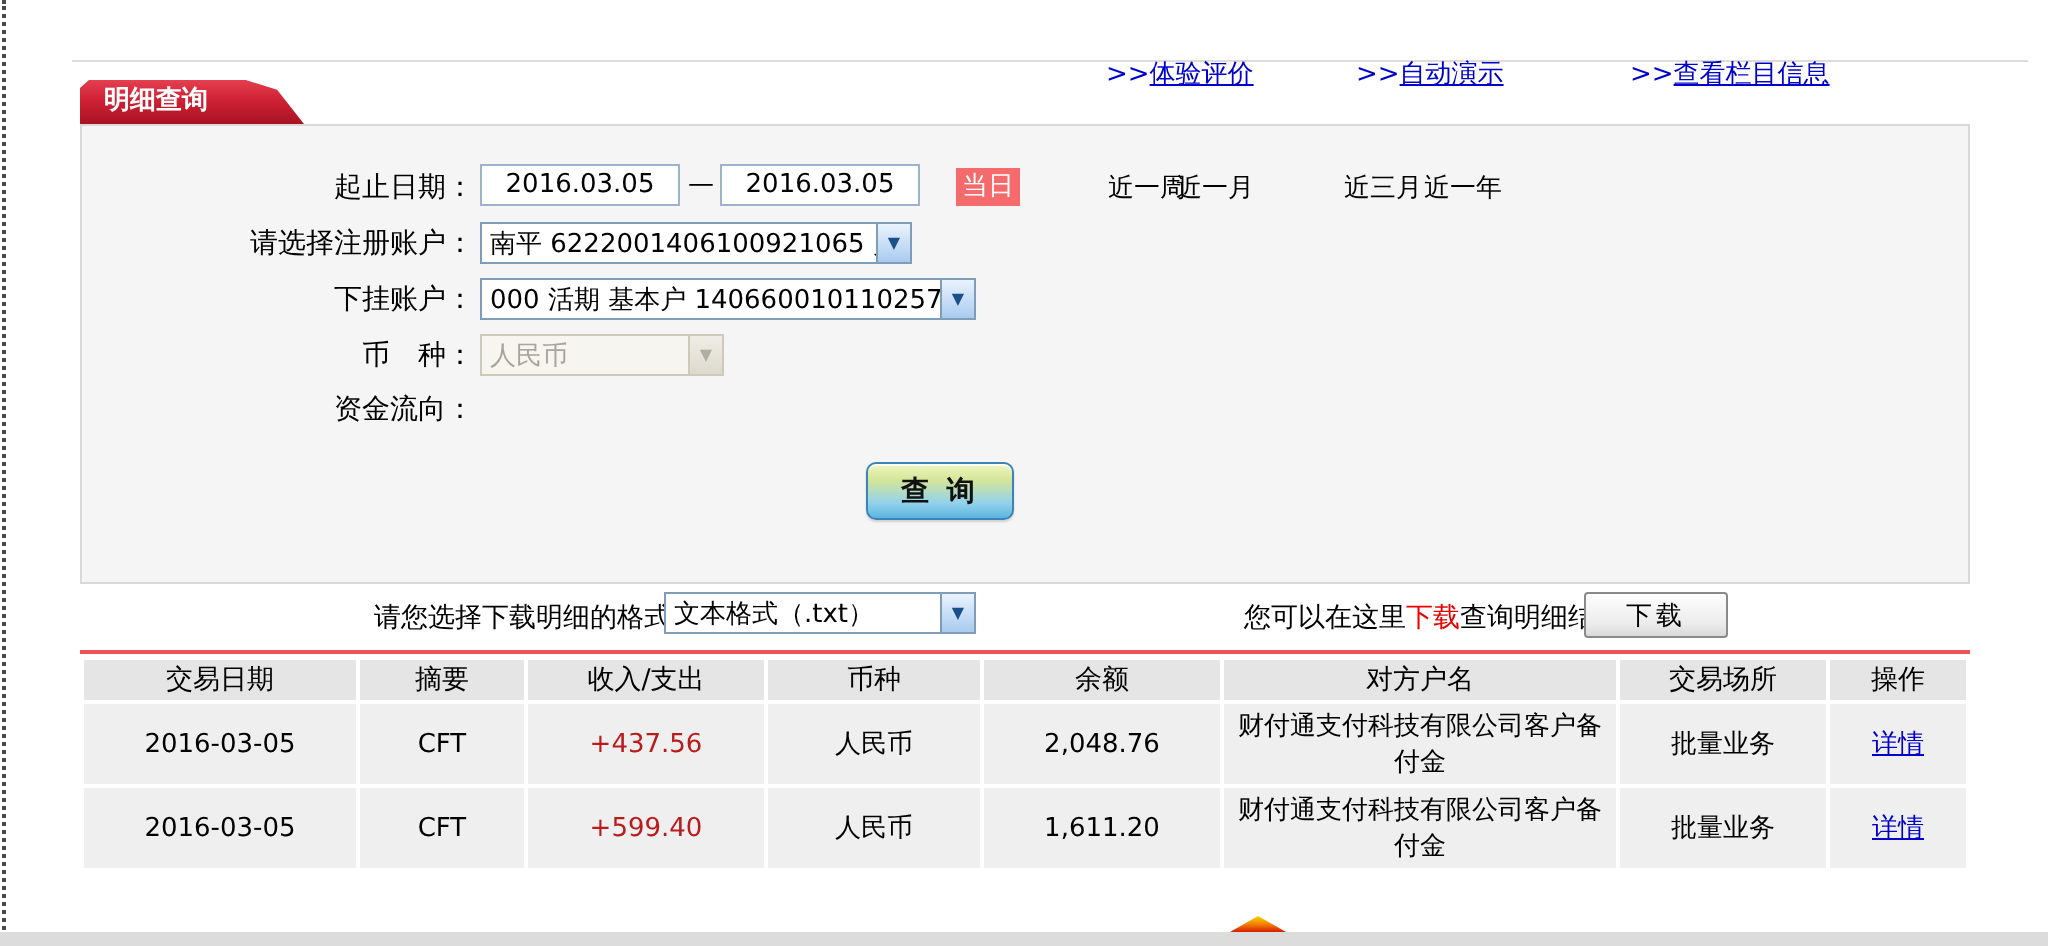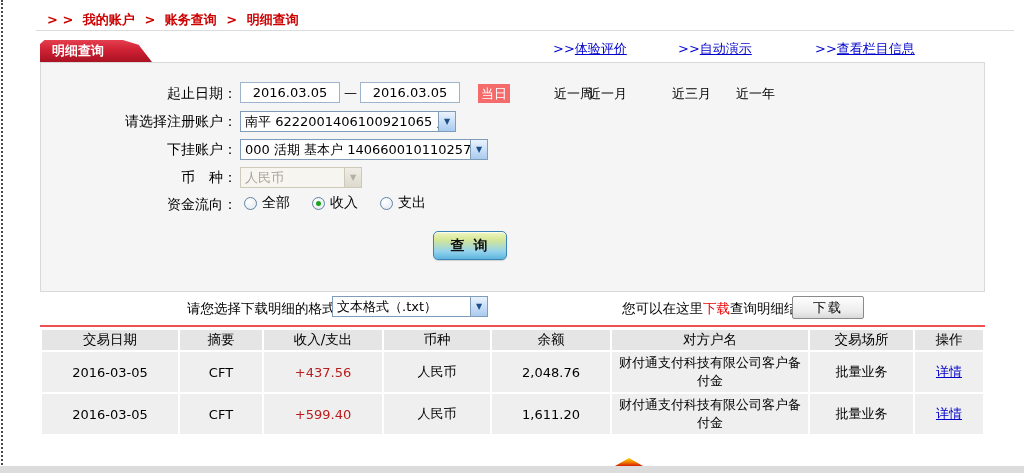--- a/index.html
+++ b/index.html
@@ -16,38 +16,38 @@
   .bc-sep, .bc-prefix { margin:0 5px; }
   .bc-line { position:absolute; left:36px; top:30px; width:978px; border-top:1px solid #dcdcdc; }
 
   
   .tab {
     position:absolute; left:40px; top:40px; width:112px; height:22px;
     background:linear-gradient(180deg,#e4404f 0%,#cf2134 45%,#a81322 100%);
     clip-path:polygon(0 100%, 0 18%, 4% 0, 74% 0, 88% 22%, 100% 100%);
     color:#fff; font-size:13px; font-weight:bold; line-height:22px; padding-left:12px;
   }
-  .top-link { position:absolute; top:40px; font-size:13px; color:#0000cc; white-space:nowrap; cursor:pointer; }
+  .top-link { position:absolute; top:28px; font-size:13px; color:#0000cc; white-space:nowrap; cursor:pointer; }
   .top-link .lk-label { text-decoration:underline; }
   .tl-0 { left:553px; } .tl-1 { left:678px; } .tl-2 { left:815px; }
 
   
   .panel { position:absolute; left:40px; top:62px; width:945px; height:230px; background:#f5f5f5; border:1px solid #d9d9d9; }
   .flabel { position:absolute; left:40px; width:197px; text-align:right; font-size:14px; color:#000; white-space:nowrap; }
   .date-input {
     position:absolute; top:82px; width:100px; height:21px; border:1px solid #9db4cc; background:#fff;
     text-align:center; font-size:13px; font-family:inherit; color:#000; padding:4px;
   }
   .date-dash { position:absolute; left:344px; top:85px; font-size:13px; }
   .today-badge {
     position:absolute; left:478px; top:84px; width:32px; height:19px; line-height:19px; text-align:center;
     background:#f56a6a; color:#fff; font-size:13px; cursor:pointer;
   }
   .quick { position:absolute; top:85px; font-size:13px; color:#000; cursor:pointer; white-space:nowrap; }
-  .q-0 { left:554px; } .q-1 { left:588px; } .q-2 { left:652px;margin-left:20px; } .q-3 { left:736px; }
+  .q-0 { left:554px; } .q-1 { left:588px; } .q-2 { left:652px;margin-left:20px; } .q-3 { left:712px; }
 
   .sel { position:absolute; height:21px; background:#fff; border:1px solid #7f9db9; display:flex; align-items:center; cursor:pointer; }
   .sel .txt { flex:1; font-size:13px; padding:0 4px; white-space:nowrap; overflow:hidden; }
   .sel .arrow {
     width:17px; align-self:stretch; border-left:1px solid #7f9db9; flex:none;
     background:linear-gradient(180deg,#eaf3fd 0%,#c7ddf6 55%,#a9cbef 100%);
     color:#1b4f8a; font-size:8px; display:flex; align-items:center; justify-content:center;
   }
   .sel.disabled { background:#f7f5f0; border-color:#cfc9ba; cursor:default; }
   .sel.disabled .txt { color:#a9a49b; }
@@ -92,28 +92,20 @@
   .logo-tip { position:absolute; left:615px; bottom:7px; width:28px; height:8px;
     background:linear-gradient(180deg,#ffd400 0%, #f07a00 55%, #d41c00 100%);
     clip-path:polygon(50% 0, 100% 100%, 0 100%); }
 </style>
 </head>
 <body>
 
 <div class="page">
   <div class="left-dotted"></div>
 
-  <div class="breadcrumb">
-    <span class="bc-prefix">&gt; &gt;</span>
-    <a>我的账户</a>
-    <span class="bc-sep">&gt;</span>
-    <a>账务查询</a>
-    <span class="bc-sep">&gt;</span>
-    <a>明细查询</a>
-  </div>
   <div class="bc-line"></div>
 
   <div class="tab">
     <span>明细查询</span>
   </div>
   <span class="top-link tl-0">
     <span>&gt;&gt;</span><span class="lk-label">体验评价</span>
   </span>
   <span class="top-link tl-1">
     <span>&gt;&gt;</span><span class="lk-label">自动演示</span>
@@ -146,36 +138,20 @@
     <span class="arrow">▼</span>
   </div>
 
   <div class="flabel" style="top:169px;text-align:right;">币　种：</div>
   <div class="sel disabled" style="left:240px; top:167px; width:122px;">
     <span class="txt">人民币</span>
     <span class="arrow">▼</span>
   </div>
 
   <div class="flabel" style="top:196px;">资金流向：</div>
-  <div class="flow-group">
-    <span class="flow-item">
-      <span class="radio"></span>
-      <span>全部</span>
-    </span>
-    <span class="flow-item">
-      <span class="radio">
-          <span class="dot"></span>
-        </span>
-      <span>收入</span>
-    </span>
-    <span class="flow-item">
-      <span class="radio"></span>
-      <span>支出</span>
-    </span>
-  </div>
 
   <button class="query-btn">查 询</button>
 
   <span class="fmt-label">请您选择下载明细的格式</span>
   <div class="sel" style="left:332px; top:296px; width:156px;">
     <span class="txt">文本格式（.txt）</span>
     <span class="arrow">▼</span>
   </div>
   <span class="hint">
     <span>您可以在这里</span><span class="hint-dl">下载</span><span>查询明细结果</span>

